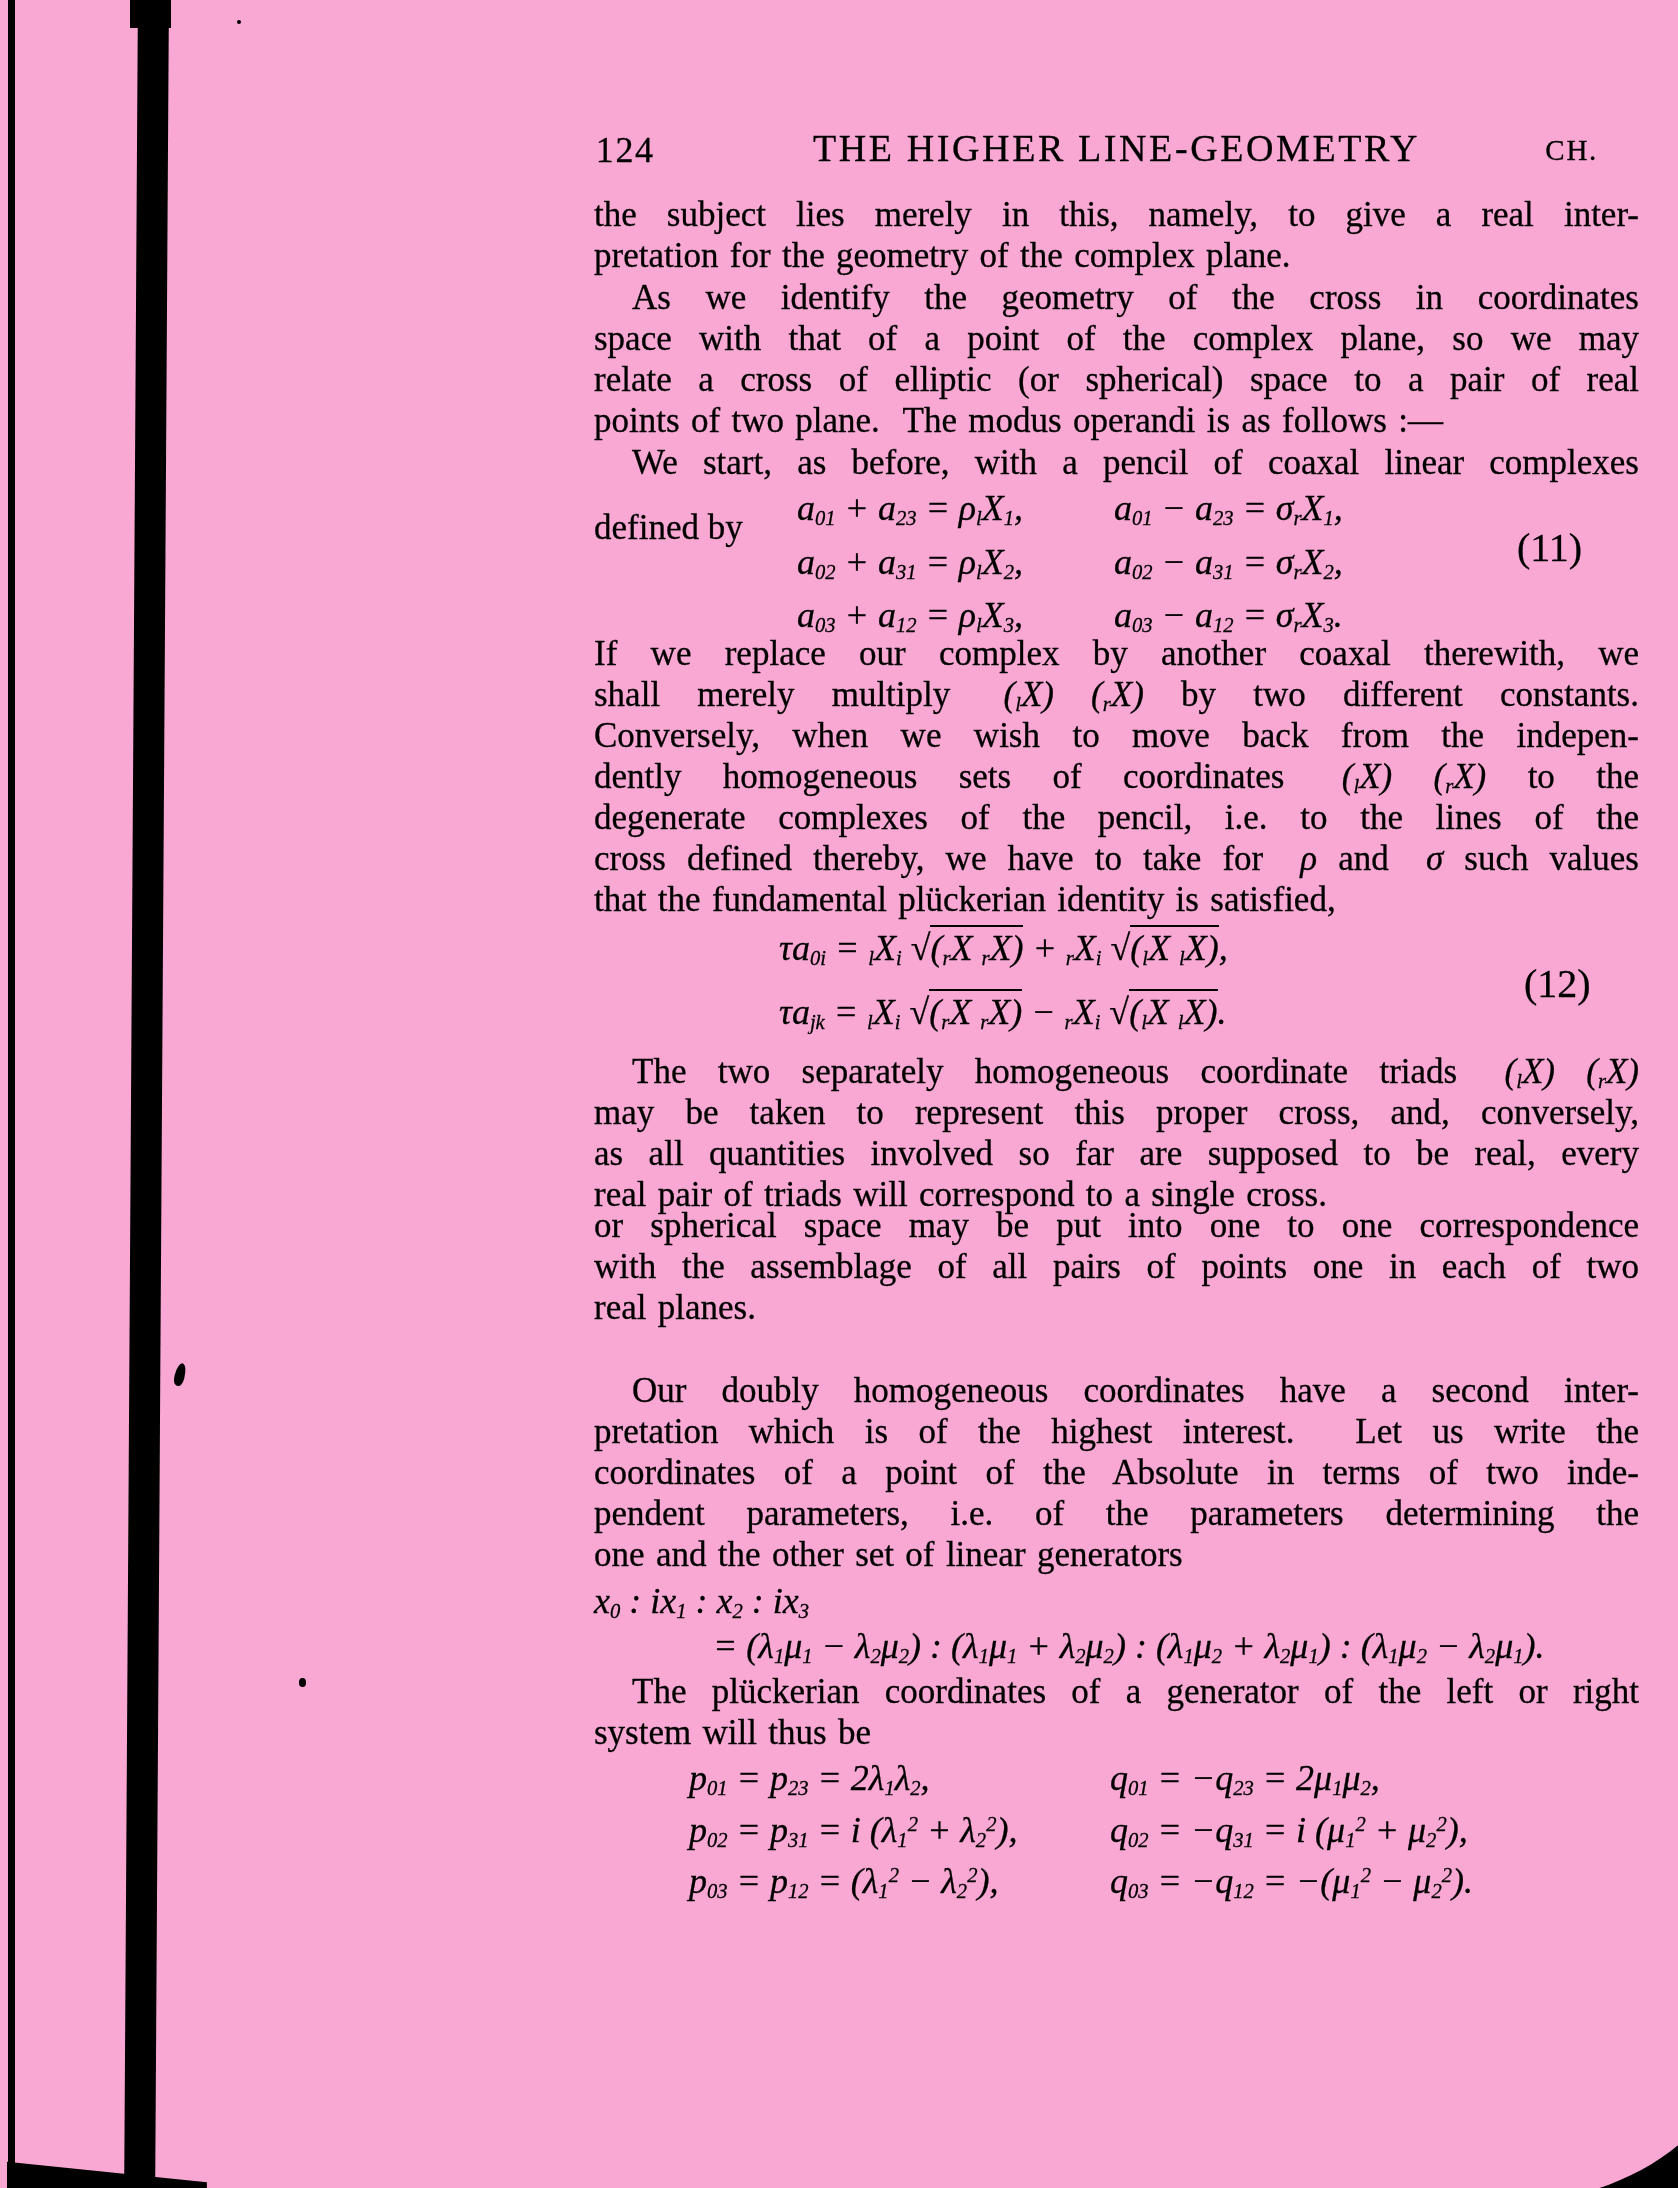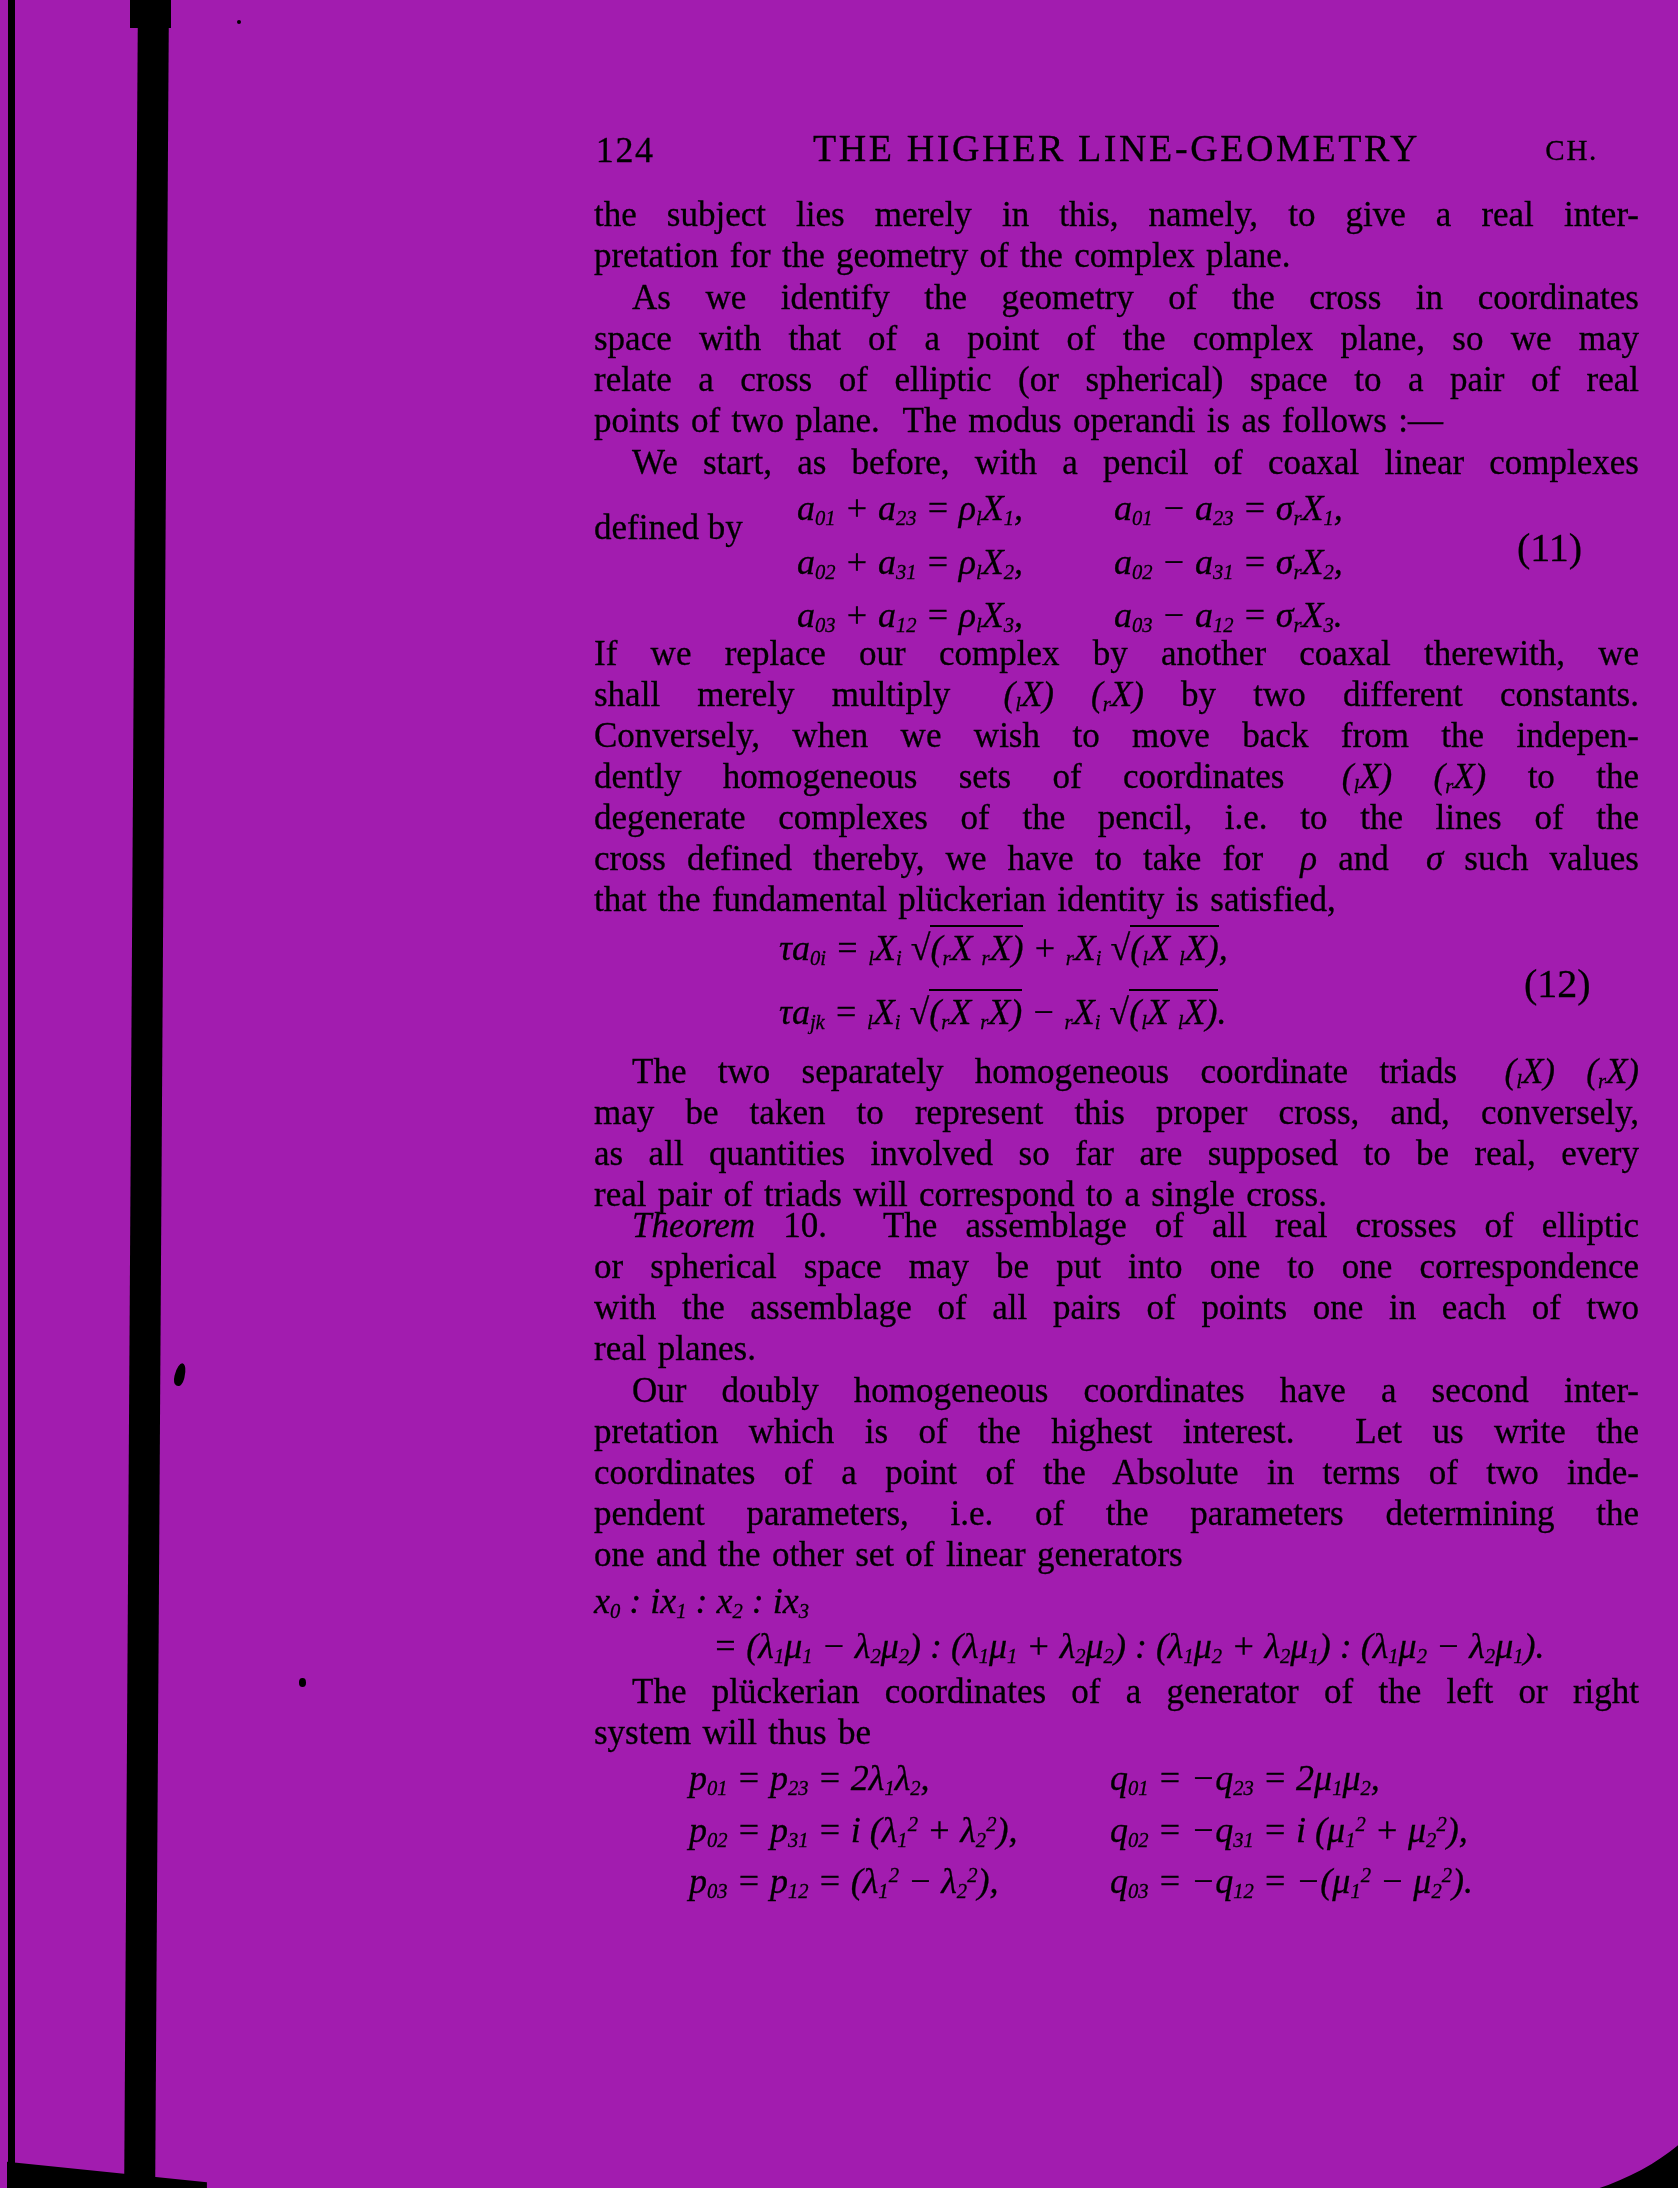--- a/index.html
+++ b/index.html
@@ -1,18 +1,18 @@
 <!DOCTYPE html>
 <html style="font-size:13.8px"><head>
 <meta charset="utf-8">
 <style>
   * { margin:0; padding:0; box-sizing:border-box; }
   html,body { background:#ffffff; }
   .page {
-    position:relative; width:1679px; height:2189px; background:#a21caf;
+    position:relative; width:1679px; height:2189px; background:#f9a8d4;
     font-family:"Liberation Serif", serif; color:#000; overflow:hidden;
     -webkit-text-stroke:0.3px #000;
   }
 
   
   .art { position:absolute; background:#000; }
   .edge-strip { left:7.7px; top:0; width:7.7px; height:2189px; }
   .gutter-bar { left:138px; top:-12px; width:31px; height:2220px;
                 transform:rotate(0.36deg); transform-origin:50% 0; }
   .gutter-top-blob { left:130px; top:0; width:41px; height:27.5px; }
@@ -127,21 +127,20 @@
   </div>
 
   <div class="textblock" style="top:1051px">
     <div class="pline jline ind">The two separately homogeneous coordinate triads <span class="m">(<sub>l</sub>X) (<sub>r</sub>X)</span></div>
     <div class="pline jline">may be taken to represent this proper cross, and, conversely,</div>
     <div class="pline jline">as all quantities involved so far are supposed to be real, every</div>
     <div class="pline">real pair of triads will correspond to a single cross.</div>
   </div>
 
   <div class="textblock" style="top:1205px">
-    <div class="pline jline ind"><i>Theorem</i> 10. &nbsp;The assemblage of all real crosses of elliptic</div>
     <div class="pline jline">or spherical space may be put into one to one correspondence</div>
     <div class="pline jline">with the assemblage of all pairs of points one in each of two</div>
     <div class="pline">real planes.</div>
   </div>
 
   <div class="textblock" style="top:1370px">
     <div class="pline jline ind">Our doubly homogeneous coordinates have a second inter-</div>
     <div class="pline jline">pretation which is of the highest interest. &nbsp;Let us write the</div>
     <div class="pline jline">coordinates of a point of the Absolute in terms of two inde-</div>
     <div class="pline jline">pendent parameters, i.e. of the parameters determining the</div>

